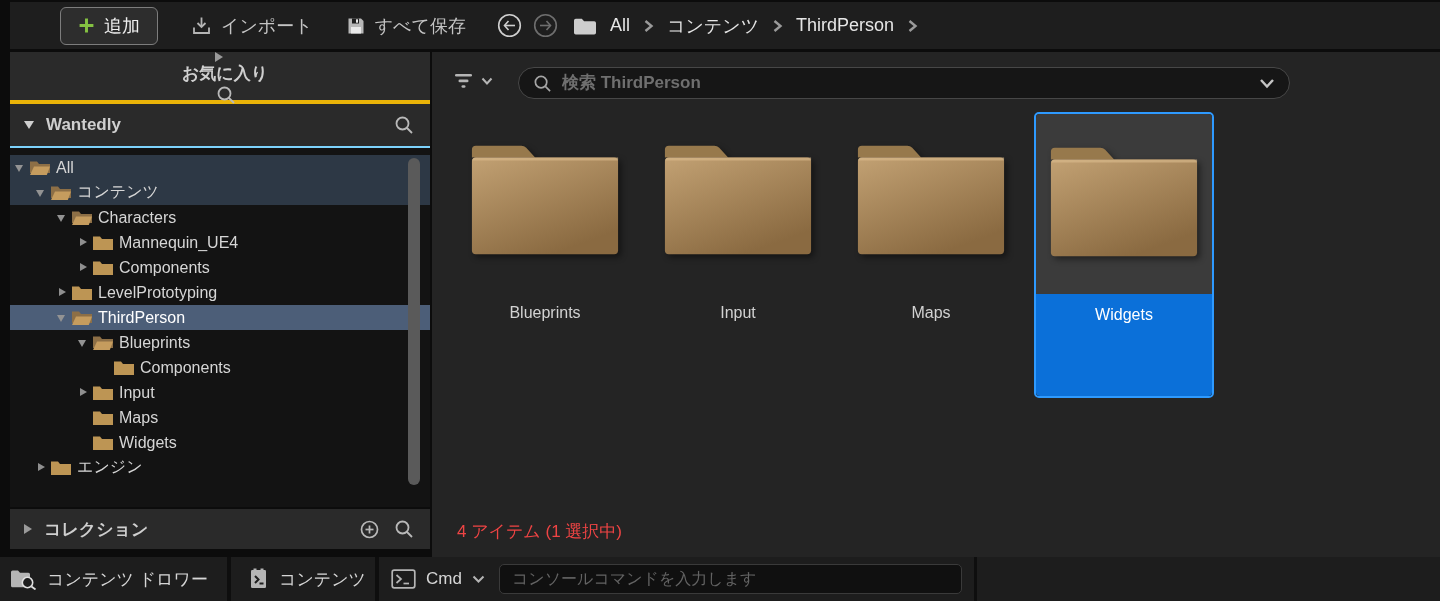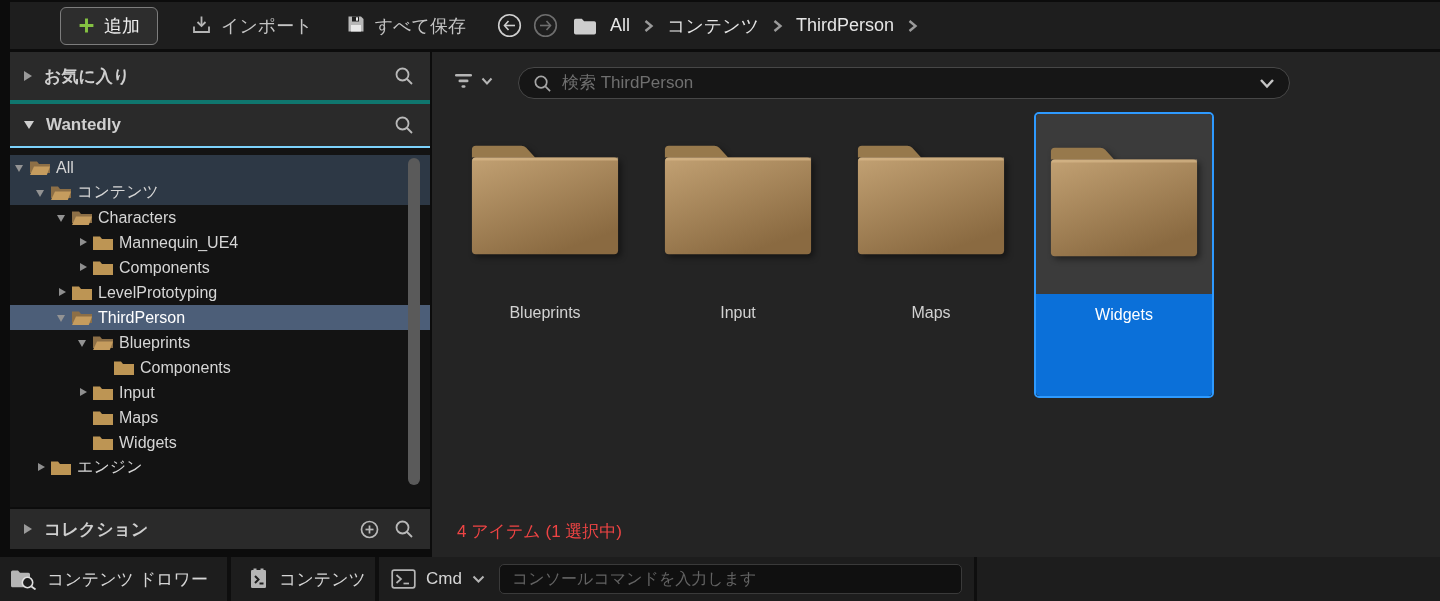--- a/index.html
+++ b/index.html
@@ -15,37 +15,37 @@
   
   .toolbar {
     position:absolute; left:10px; top:2px; width:1430px; height:47px;
     background:#1e1e1e; display:flex; align-items:center;padding-left:32px;
   }
   .add-btn {
     display:flex; align-items:center; gap:9px; margin-left:18px;
     padding:6px 17px; background:#2d2d2d; border:1px solid #7d7d7d;
     border-radius:6px; font-size:18px; color:#efefef; cursor:pointer;
   }
-  .tool-btn { display:flex; align-items:flex-start; gap:9px; margin-left:33px; font-size:18px; color:#c4c4c4; cursor:pointer; }
+  .tool-btn { display:flex; align-items:center; gap:9px; margin-left:33px; font-size:18px; color:#c4c4c4; cursor:pointer; }
   .nav-btn { margin-left:30px; cursor:pointer; }
   .nav-btn + .nav-btn { margin-left:9px; }
   .nav-btn.disabled { opacity:.45; }
   .crumb-folder { margin-left:14px; }
   .crumb { font-size:18px; color:#e6e6e6; margin-left:13px; cursor:pointer; }
   .crumb-sep { margin-left:13px; }
 
   
   .sidebar { position:absolute; left:10px; top:52px; width:420px; height:497px; background:#131313; }
   .side-h {
     background:#2a2a2a; display:flex; align-items:center;
     font-weight:bold; font-size:17px; color:#cfcfcf;
     padding:0 16px 0 14px; position:relative;
   }
   .side-h .hspacer { flex:1; }
-  .h-fav  { height:52px; border-bottom:4px solid #0f766e; }
+  .h-fav  { height:52px; border-bottom:4px solid #eab308;flex-direction:column; }
   .h-src  { height:44px; border-bottom:2px solid #7dd3fc; }
   .h-col  { position:absolute; left:0; bottom:0; width:100%; height:42px; border-top:2px solid #0c0c0c; }
   .h-label { margin-left:12px; }
   .tri-right { width:0; height:0; border-left:8px solid #9a9a9a; border-top:5px solid transparent; border-bottom:5px solid transparent; }
   .tri-down  { width:0; height:0; border-top:8px solid #cfcfcf; border-left:5px solid transparent; border-right:5px solid transparent; }
   .h-icon { margin-left:14px; cursor:pointer; }
 
   .tree { position:absolute; left:0; top:100px; width:420px; height:355px; padding-top:3px; overflow:hidden; }
   .tree-row { height:25px; display:flex; align-items:center; cursor:pointer; }
   .tree-row.band { background:#2d3845; }
@@ -68,20 +68,21 @@
   .filter-btn { position:absolute; left:22px; top:7px; display:flex; align-items:center; gap:7px; cursor:pointer; }
   .search-pill {
     position:absolute; left:86px; top:1px; width:772px; height:32px;
     background:#161616; border:1px solid #474747; border-radius:16px;
     display:flex; align-items:center; padding:0 14px;
   }
   .search-pill input {
     flex:1; background:transparent; border:none; outline:none;
     color:#dddddd; font-size:17px; margin-left:10px;
     font-family:"Liberation Sans","DejaVu Sans",sans-serif;
+    font-weight:bold;
   }
   .search-pill input::placeholder { color:#6f6f6f; }
 
   .tiles { position:absolute; left:23px; top:60px; display:flex; gap:13px; }
   .tile { width:180px; height:286px; border-radius:5px; display:flex; flex-direction:column; cursor:pointer; }
   .tile-img { height:180px; display:flex; justify-content:center; border-radius:4px 4px 0 0; }
   .big-folder { width:158px; height:122px; margin-top:25px; filter:drop-shadow(3px 3px 3px rgba(0,0,0,0.45)); }
   .tile-label { flex:1; text-align:center; padding-top:12px; font-size:16px; color:#d2d2d2; border-radius:0 0 4px 4px; }
   .tile.selected { border:2px solid #2e9aff; }
   .tile.selected .tile-img { background:#3b3b3b; }

